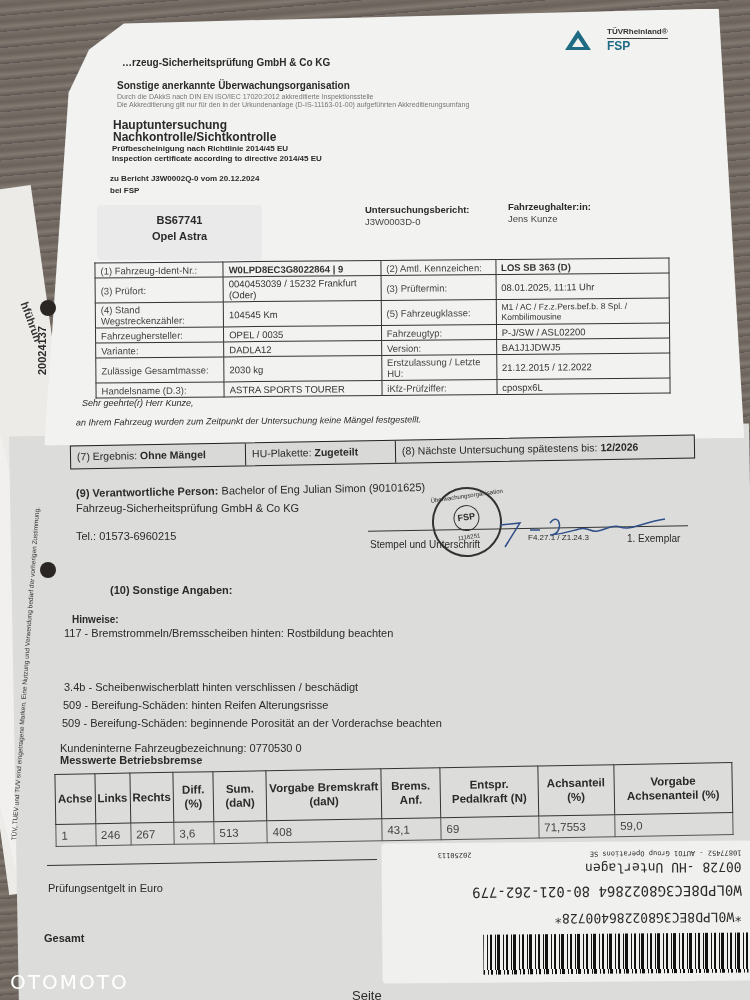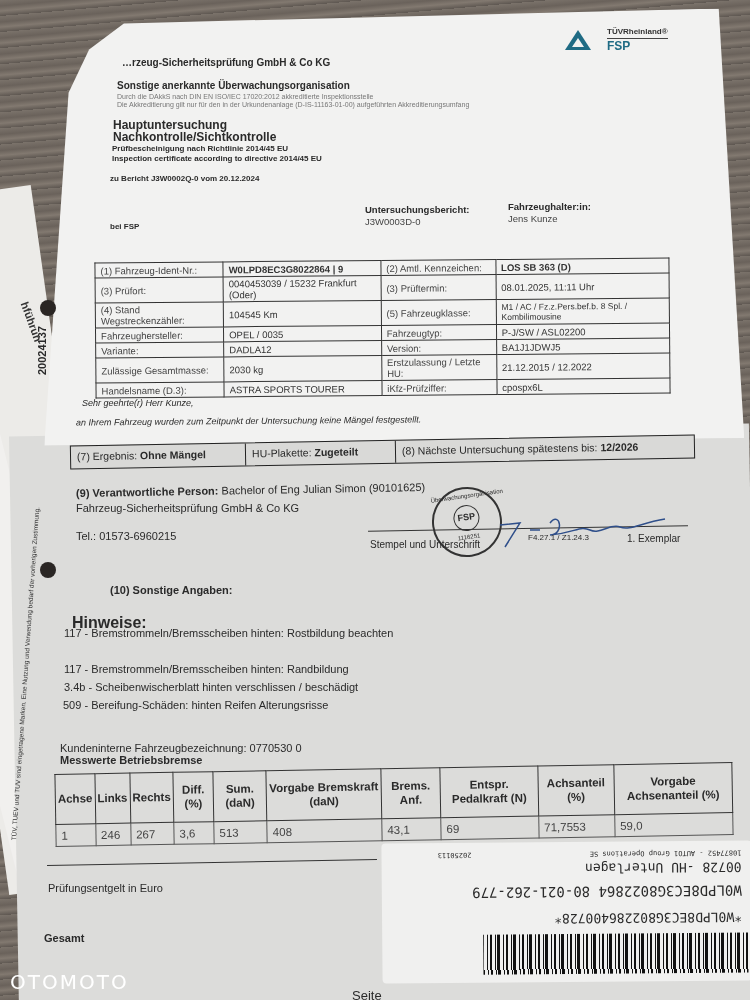--- a/index.html
+++ b/index.html
@@ -103,22 +103,26 @@
       <div class="brand b">TÜVRheinland®</div>
       <div class="fsp">FSP</div>
     </div>
   </div>
 
   <div class="t b" style="left:113px; top:118px; font-size:12px;">Hauptuntersuchung</div>
   <div class="t b" style="left:113px; top:130px; font-size:12px;">Nachkontrolle/Sichtkontrolle</div>
   <div class="t b" style="left:112px; top:144px; font-size:8px;">Prüfbescheinigung nach Richtlinie 2014/45 EU</div>
   <div class="t b" style="left:112px; top:154px; font-size:8px;">Inspection certificate according to directive 2014/45 EU</div>
   <div class="t b" style="left:110px; top:174px; font-size:8px;">zu Bericht J3W0002Q-0 vom 20.12.2024</div>
-  <div class="t b" style="left:110px; top:186px; font-size:8px;margin-top:36px;">bei FSP</div>
-
+  <div class="t b" style="left:110px; top:186px; font-size:8px;">bei FSP</div>
+
+  <div class="plate-box">
+    <div>BS67741</div>
+    <div>Opel Astra</div>
+  </div>
 
   <div class="t b" style="left:365px; top:204px; font-size:9.5px;">Untersuchungsbericht:</div>
   <div class="t" style="left:365px; top:216px; font-size:9.5px; color:#444;">J3W0003D-0</div>
   <div class="t b" style="left:508px; top:201px; font-size:9.5px;">Fahrzeughalter:in:</div>
   <div class="t" style="left:508px; top:213px; font-size:9.5px; color:#444;">Jens Kunze</div>
 
   <div class="vert b" style="left:36px; top:375px; font-size:11px;">20024137</div>
 
   <table class="vehicle">
     <tbody>
@@ -190,25 +194,25 @@
     <div>1116251</div>
   </div>
   <svg style="position:absolute; left:490px; top:505px;" width="180" height="45">
     <path d="M10 20 L30 18 L15 42 M40 25 L50 25 M60 18 C70 5 75 30 60 30 C85 28 90 20 100 25 C110 30 120 18 130 22 C140 26 150 18 175 14" stroke="#2f4f8a" stroke-width="1.5" fill="none"></path>
   </svg>
   <div class="t" style="left:370px; top:539px; font-size:10px;">Stempel und Unterschrift</div>
   <div class="t" style="left:528px; top:533px; font-size:8px;">F4.27.1 / Z1.24.3</div>
   <div class="t" style="left:627px; top:533px; font-size:10px;">1. Exemplar</div>
 
   <div class="t b" style="left:72px; top:584px; font-size:11px;padding-left:38px;">(10) Sonstige Angaben:</div>
-  <div class="t b" style="left:72px; top:614px; font-size:16px;">Hinweise:</div>
+  <div class="t b" style="left:72px; top:614px; font-size:10px;">Hinweise:</div>
   <div class="t" style="left:64px; top:627px; font-size:11px;">117 - Bremstrommeln/Bremsscheiben hinten: Rostbildung beachten</div>
-  <div class="t" style="left:64px; top:663px; font-size:11px;">117 - Bremstrommeln/Bremsscheiben hinten: Randbildung</div>
   <div class="t" style="left:64px; top:681px; font-size:11px;">3.4b - Scheibenwischerblatt hinten verschlissen / beschädigt</div>
   <div class="t" style="left:63px; top:699px; font-size:11px;">509 - Bereifung-Schäden: hinten Reifen Alterungsrisse</div>
+  <div class="t" style="left:62px; top:717px; font-size:11px;">509 - Bereifung-Schäden: beginnende Porosität an der Vorderachse beachten</div>
 
   <div class="t" style="left:60px; top:742px; font-size:11px;">Kundeninterne Fahrzeugbezeichnung: 0770530 0</div>
   <div class="t b" style="left:60px; top:754px; font-size:11px;">Messwerte Betriebsbremse</div>
 
   <table class="brake">
     <tbody>
         <tr>
       <th>Achse</th>
       <th>Links</th>
       <th>Rechts</th>

